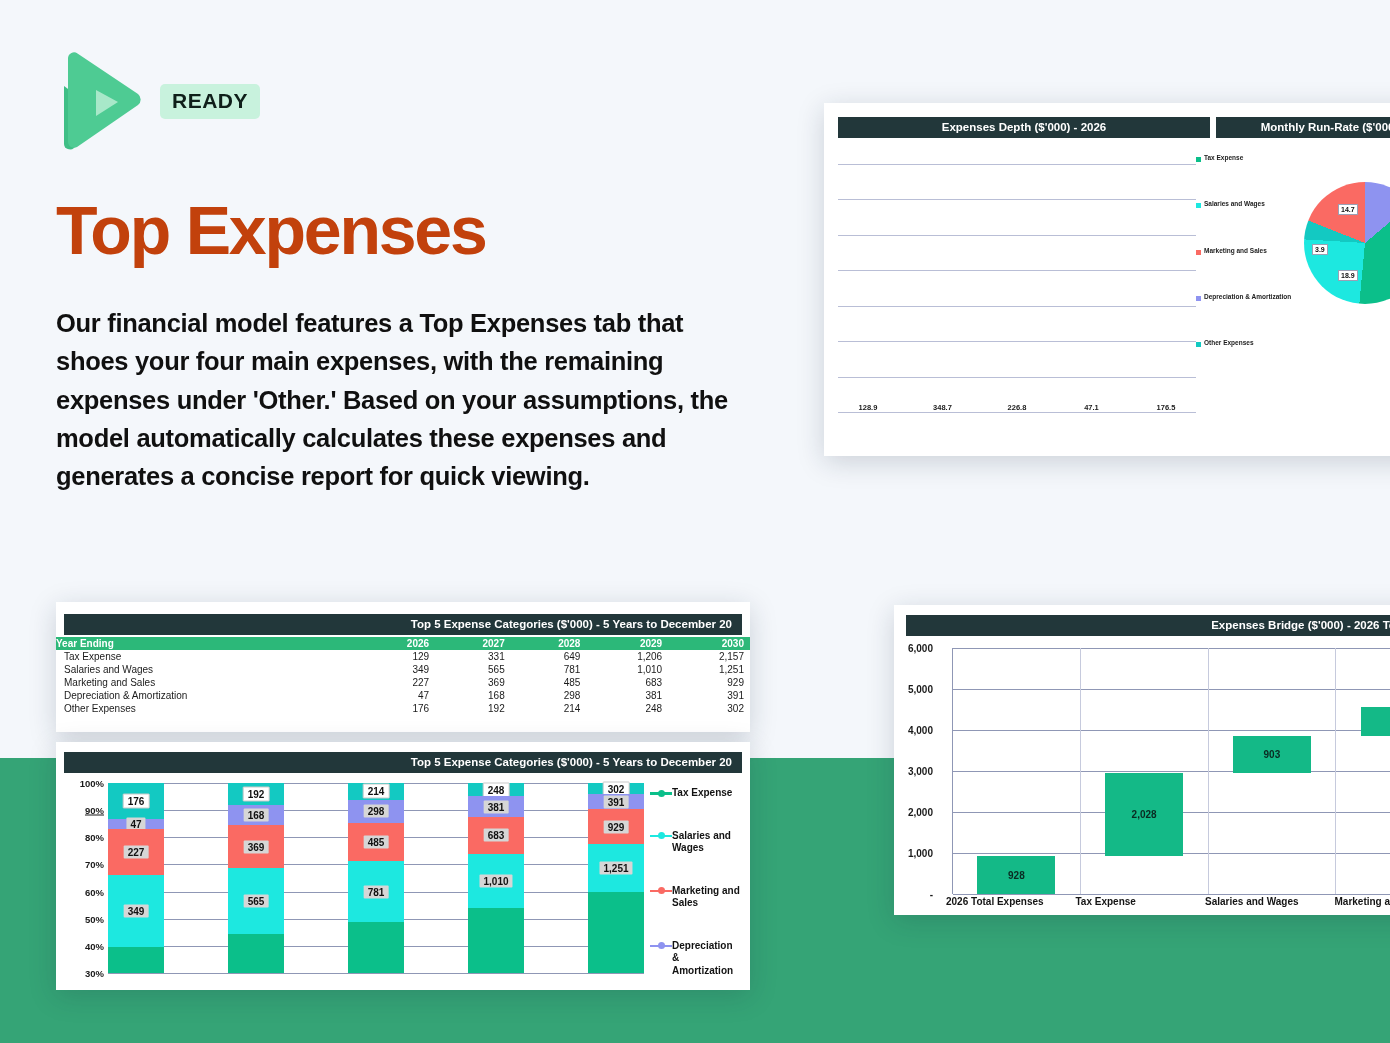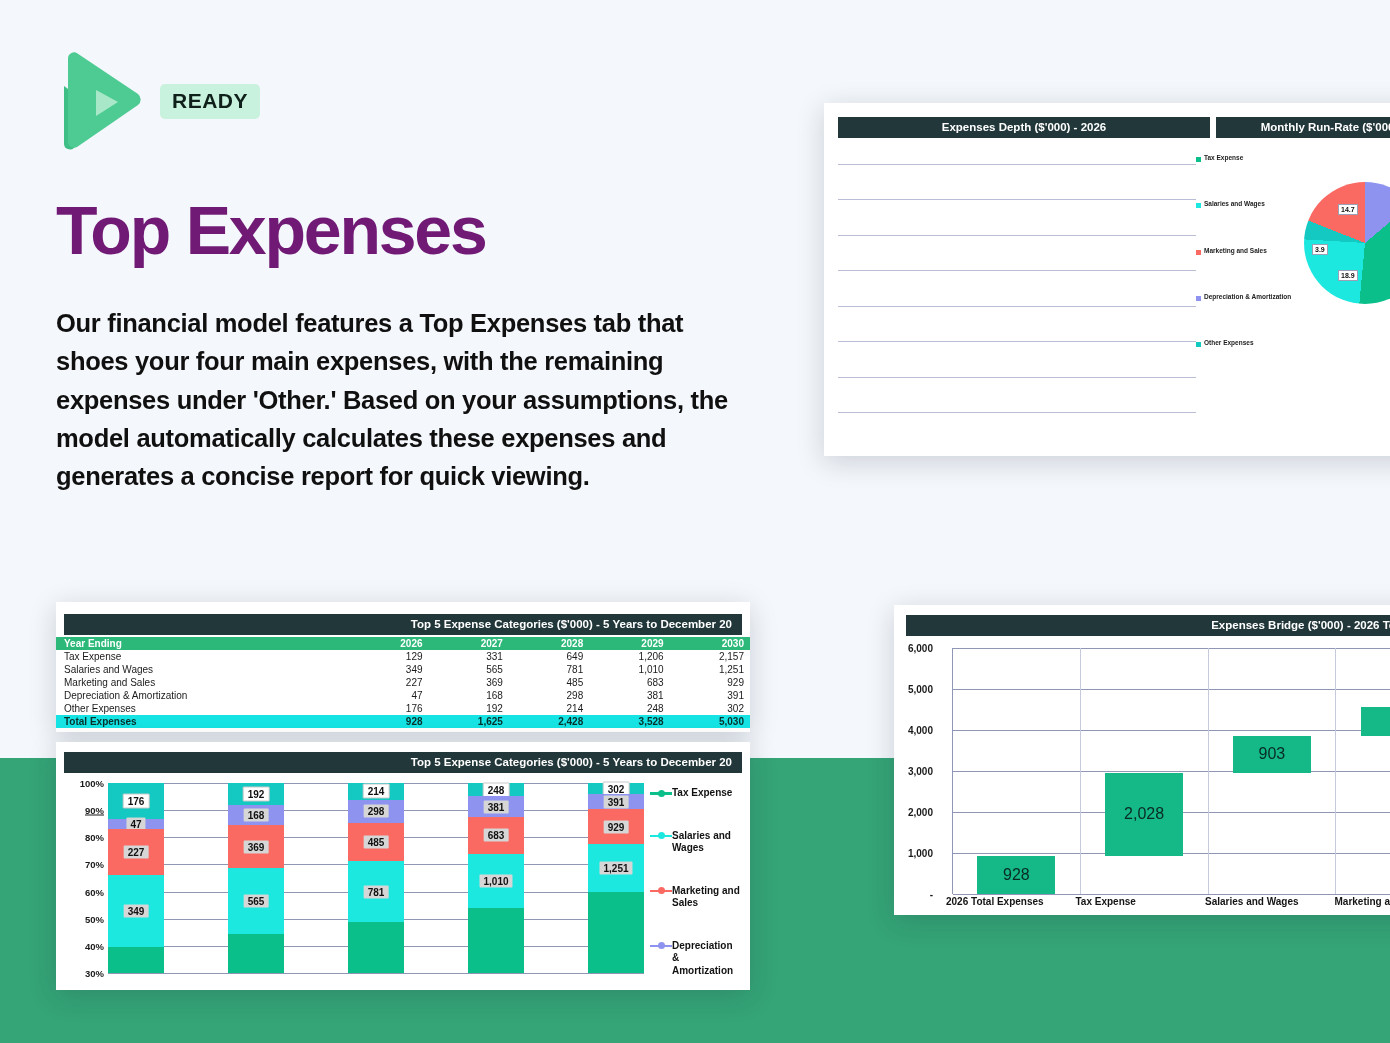--- a/index.html
+++ b/index.html
@@ -46,21 +46,21 @@
     color: #0b0b0b;
     line-height: 1.05;
   }
 
   
   .hero { position: absolute; left: 56px; top: 196px; width: 700px; z-index: 5; }
   .hero-title {
     font-size: 68px;
     font-weight: bold;
     letter-spacing: -2.2px;
-    color: #701a75;
+    color: #c2410c;
     line-height: 1.0;
   }
   .hero-body {
     margin-top: 40px;
     font-size: 25.5px;
     font-weight: bold;
     line-height: 1.5;
     color: #101010;
     letter-spacing: -0.3px;
     max-width: 690px;
@@ -150,21 +150,21 @@
   #card-table .panel-title { text-align: right; padding-right: 10px; }
   table.expense {
     width: 100%; border-collapse: collapse;
     font-size: 10px; color: #1b1b1b; margin-top: 2px;
   }
   table.expense th, table.expense td { padding: 1px 6px; }
   table.expense thead th {
     background: #2cb879; color: #ffffff;
     font-weight: bold; text-align: right; font-size: 10px;
   }
-  table.expense thead th:first-child { text-align: left; padding-left: 8px; }
+  table.expense thead th:first-child { text-align: left; padding-left: 0; }
   table.expense tbody td { text-align: right; }
   table.expense tbody td:first-child { text-align: left; padding-left: 8px; }
   tr.total td {
     background: #16e3e3; color: #08302c;
     font-weight: bold;
   }
   tr.total td:first-child { padding-left: 14px; }
 
   
   #card-stacked {
@@ -232,21 +232,21 @@
   .wf-plot .grid i { position: absolute; left: 0; right: 0; height: 1px; background: #8f97b5; }
   .wf-cats { position: absolute; inset: 0; display: flex; }
   .wf-cat { flex: 1; position: relative; border-right: 1px solid #c6cadd; }
   .wf-bar {
     position: absolute; left: 50%; transform: translateX(-50%);
     width: 78px; background: #14b987;
   }
   .wf-bar b {
     position: absolute; left: 50%; top: 50%;
     transform: translate(-50%,-50%);
-    font-size: 16px; font-weight: normal; color: #0a2a22; white-space: nowrap;
+    font-size: 10px; font-weight: bold; color: #0a2a22; white-space: nowrap;
   }
   .wf-xlabels {
     display: flex; padding-left: 52px;
     margin-top: 2px;
   }
   .wf-xlabels span {
     flex: 1; text-align: left;
     font-size: 10px; font-weight: bold; color: #141414;
     white-space: nowrap;
   }
@@ -283,20 +283,42 @@
     <div class="colchart">
       <div class="grid" id="tr-grid">
           <i style="top: 0%;"></i>
           <i style="top: 14.2857%;"></i>
           <i style="top: 28.5714%;"></i>
           <i style="top: 42.8571%;"></i>
           <i style="top: 57.1429%;"></i>
           <i style="top: 71.4286%;"></i>
           <i style="top: 85.7143%;"></i>
           <i style="top: 100%;"></i>
+        </div>
+      <div class="colbars" id="tr-bars">
+          <div class="colbar">
+            <div class="b" style="height: 32.225%; background: rgb(11, 191, 138);"></div>
+            <div class="v" style="bottom: 32.225%; top: auto;">128.9</div>
+          </div>
+          <div class="colbar">
+            <div class="b" style="height: 87.175%; background: rgb(29, 232, 224);"></div>
+            <div class="v" style="bottom: 87.175%; top: auto;">348.7</div>
+          </div>
+          <div class="colbar">
+            <div class="b" style="height: 56.7%; background: rgb(250, 106, 99);"></div>
+            <div class="v" style="bottom: 56.7%; top: auto;">226.8</div>
+          </div>
+          <div class="colbar">
+            <div class="b" style="height: 11.775%; background: rgb(142, 147, 240);"></div>
+            <div class="v" style="bottom: 11.775%; top: auto;">47.1</div>
+          </div>
+          <div class="colbar">
+            <div class="b" style="height: 44.125%; background: rgb(19, 201, 194);"></div>
+            <div class="v" style="bottom: 44.125%; top: auto;">176.5</div>
+          </div>
         </div>
     </div>
     <div class="tr-legend" id="tr-legend">
         <div class="lg-row">
           <span class="lg-sq" style="background: rgb(11, 191, 138);"></span>
           <span class="lg-tx">Tax Expense</span>
         </div>
         <div class="lg-row">
           <span class="lg-sq" style="background: rgb(29, 232, 224);"></span>
           <span class="lg-tx">Salaries and Wages</span>
@@ -373,28 +395,20 @@
           <td>391</td>
         </tr>
         <tr>
           <td>Other Expenses</td>
           <td>176</td>
           <td>192</td>
           <td>214</td>
           <td>248</td>
           <td>302</td>
         </tr>
-        <tr class="total">
-          <td>Total Expenses</td>
-          <td>928</td>
-          <td>1,625</td>
-          <td>2,428</td>
-          <td>3,528</td>
-          <td>5,030</td>
-        </tr>
       </tbody>
   </table>
 </div>
 
 <div class="card" id="card-stacked">
   <div class="panel-title">Top 5 Expense Categories ($'000) - 5 Years to December 20</div>
   <div class="st-body">
     <div class="st-axis" id="st-axis">
         <span style="top: 0%;">100%</span>
         <span style="top: 14.2857%; text-decoration: underline;">90%</span>

